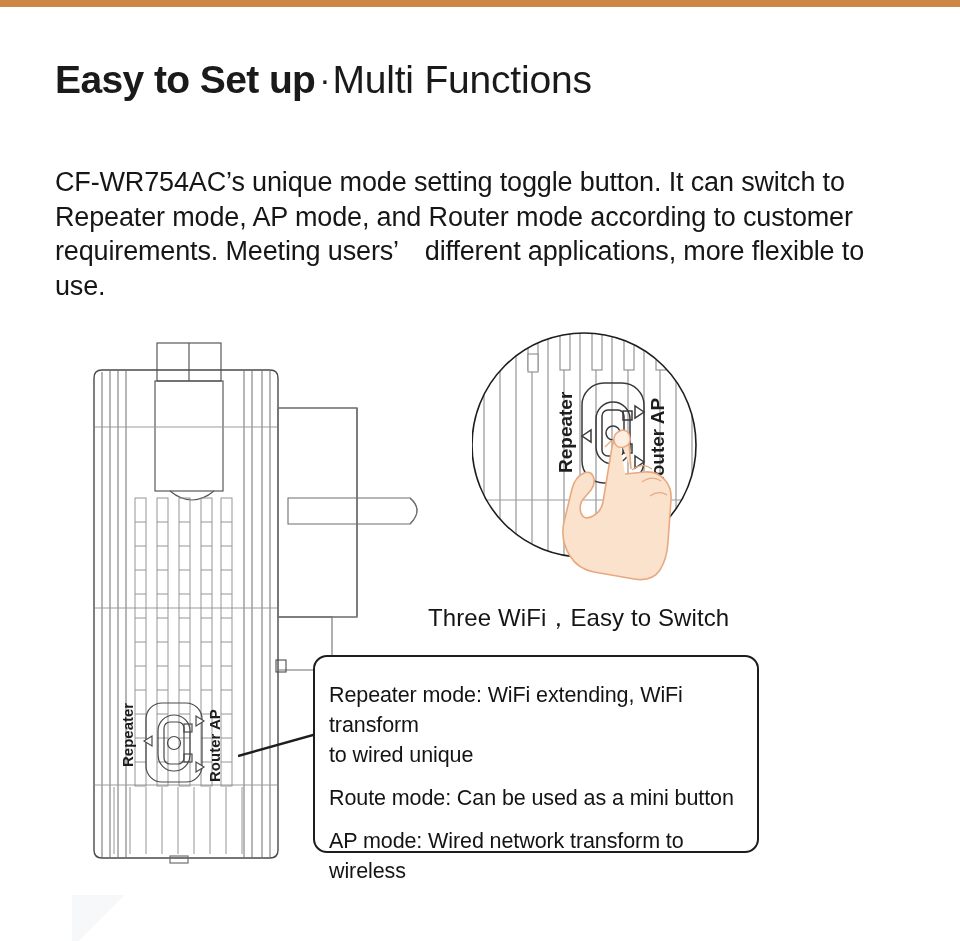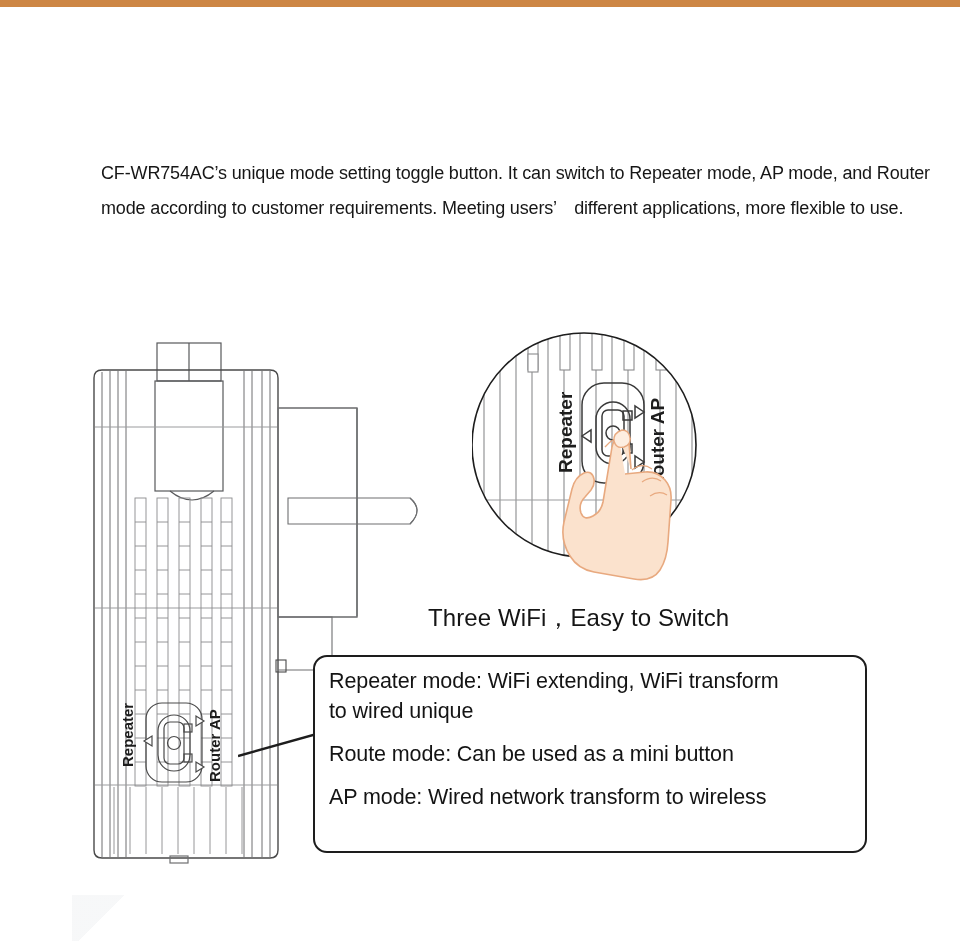--- a/index.html
+++ b/index.html
@@ -67,26 +67,25 @@
     font-weight: 400;
     letter-spacing: -0.2px;
   }
 
   
   #paragraph {
     position: absolute;
     left: 55px;
     top: 138px;
     width: 840px;
-    font-size: 18px;
+    font-size: 27px;
     line-height: 34.5px;
     font-weight: 400;
     color: #161616;
     letter-spacing: -0.15px;
-    margin-left: 46px;
   }
 
   
   #device-art {
     position: absolute;
     left: 70px;
     top: 330px;
     width: 380px;
     height: 545px;
   }
@@ -113,27 +112,27 @@
     color: #151515;
     white-space: nowrap;
     letter-spacing: .1px;
   }
 
   
   #callout-box {
     position: absolute;
     left: 313px;
     top: 655px;
-    width: 554px;
+    width: 446px;
     height: 198px;
     box-sizing: border-box;
     border: 2.2px solid #1d1d1d;
     border-radius: 14px;
     background: #ffffff;
-    padding: 9px 0 0 14px;
+    padding: 23px 0 0 14px;
   }
   #callout-box .line {
     font-size: 21.5px;
     line-height: 30px;
     color: #141414;
     letter-spacing: -0.1px;
     margin-bottom: 13px;
   }
   #callout-box .line:last-child { margin-bottom: 4px; }
 
@@ -155,20 +154,23 @@
 </style>
 </head>
 <body>
 
 <div id="page">
 
   <div id="top-bar"></div>
 
   <div id="corner-mark"></div>
 
+  <div id="heading">
+    <span class="bold">Easy to Set up</span><span class="sep">·</span><span class="light">Multi Functions</span>
+  </div>
 
   <p id="paragraph">CF-WR754AC’s unique mode setting toggle button. It can switch to Repeater mode, AP mode, and Router mode according to customer requirements. Meeting users’　different applications, more flexible to use.</p>
 
   <div id="device-art">
     <svg width="380" height="545" viewBox="0 0 380 545" xmlns="http://www.w3.org/2000/svg">
       <g fill="none" stroke="#58595b" stroke-width="1.2" stroke-linejoin="miter">
 
         <g>
           <rect x="87" y="13" width="64" height="38"></rect>
           <line x1="119" y1="13" x2="119" y2="51"></line>

